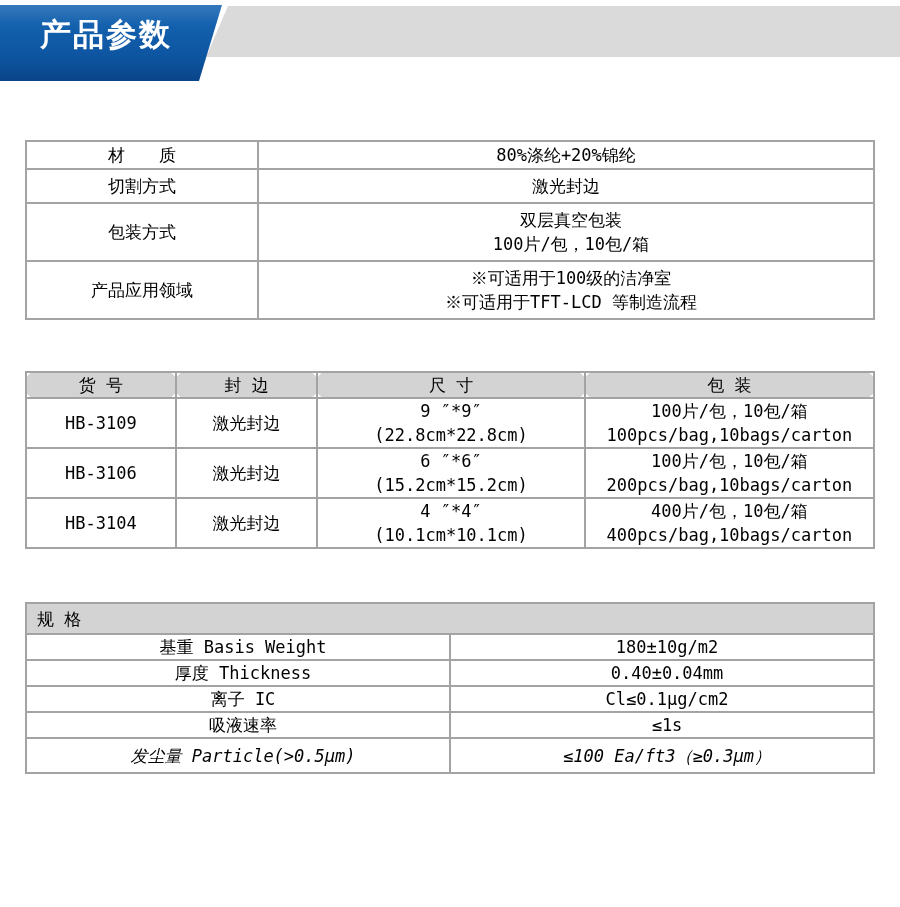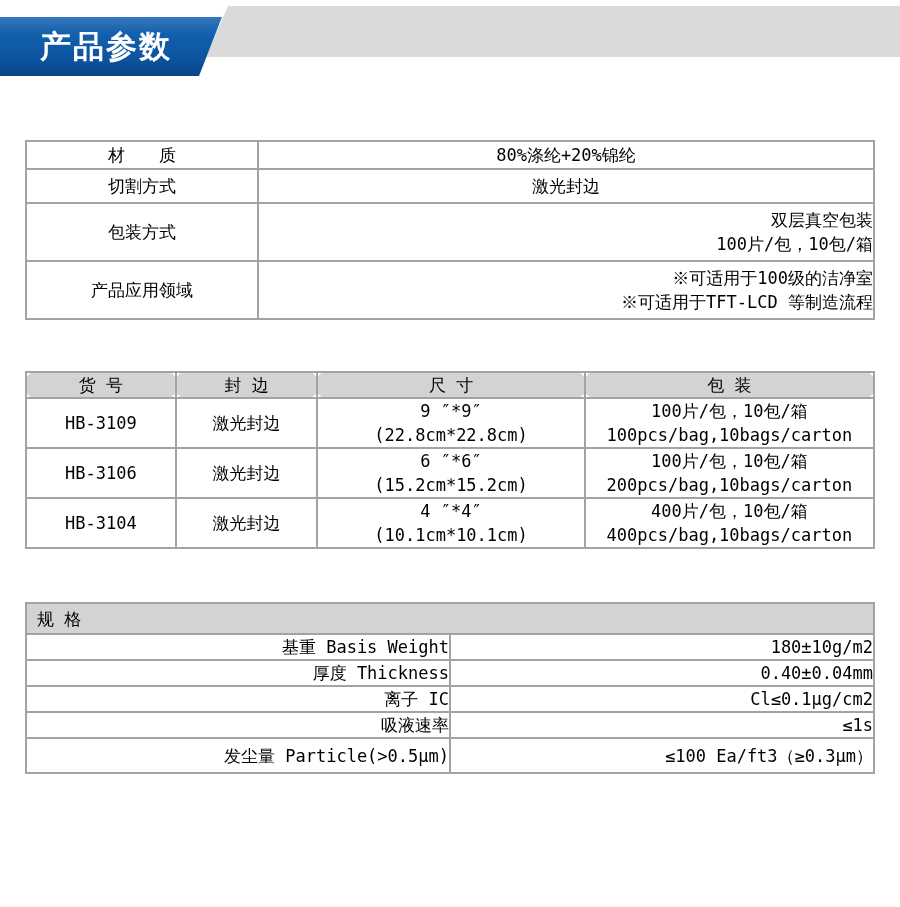--- a/index.html
+++ b/index.html
@@ -14,21 +14,21 @@
   }
 
   
   .banner-wrap { position: relative; height: 62px; width: 900px; }
   .banner-gray {
     position: absolute; left: 206px; top: 6px; right: 0; height: 51px;
     background: #dadada;
     clip-path: polygon(22px 0, 100% 0, 100% 100%, 0 100%);
   }
   .banner-blue {
-    position: absolute; left: 0; top: 17px; width: 222px; height: 59px;
+    position: absolute; left: 0; top: 5px; width: 222px; height: 76px;
     background: linear-gradient(180deg, #3579bd 0%, #1360ad 28%, #0d54a0 70%, #0a4489 100%);
     clip-path: polygon(0 0, 100% 0, calc(100% - 23px) 100%, 0 100%);
   }
   .banner-title {
     color: #ffffff; font-weight: bold; font-size: 31px;
     font-family: "Liberation Sans", "DejaVu Sans", sans-serif;
     line-height: 59px; padding-left: 40px; letter-spacing: 2px;
     white-space: nowrap;
   }
 
@@ -42,21 +42,21 @@
   }
   td, th {
     border: 2px solid #a3a3a3;
     vertical-align: middle;
     font-weight: normal;
     line-height: 24px;
     overflow: hidden;
     white-space: nowrap;
   }
   .center { text-align: center; border-radius: 11px; }
-  .left   { text-align: right; padding-left: 10px; }
+  .left   { text-align: center; padding-left: 10px; }
 
   
   .t1 { margin-top: 78px; }
   .t1 .col-label { width: 232px; text-align: center; }
   .t1 tr.r1 td { height: 28px; }
   .t1 tr.r2 td { height: 34px; }
   .t1 tr.r3 td, .t1 tr.r4 td { height: 58px; }
 
   
   .t2 { margin-top: 51px; }
@@ -68,21 +68,21 @@
   .t2 .col-pack { width: 278px; }
 
   
   .t3 { margin-top: 53px; }
   .t3 .spec-caption {
     background: #d3d3d3; height: 31px;
     text-align: left; padding-left: 10px; margin-top: 39px;
   }
   .t3 td { height: 24px; }
   .t3 .col-spec-label { width: 428px; }
-  .t3 tr.last td { height: 35px; }
+  .t3 tr.last td { height: 35px; font-style: italic; }
 </style>
 </head>
 <body>
 
 <div class="banner-wrap">
   <div class="banner-gray"></div>
   <div class="banner-blue">
     <div class="banner-title">产品参数</div>
   </div>
 </div>

